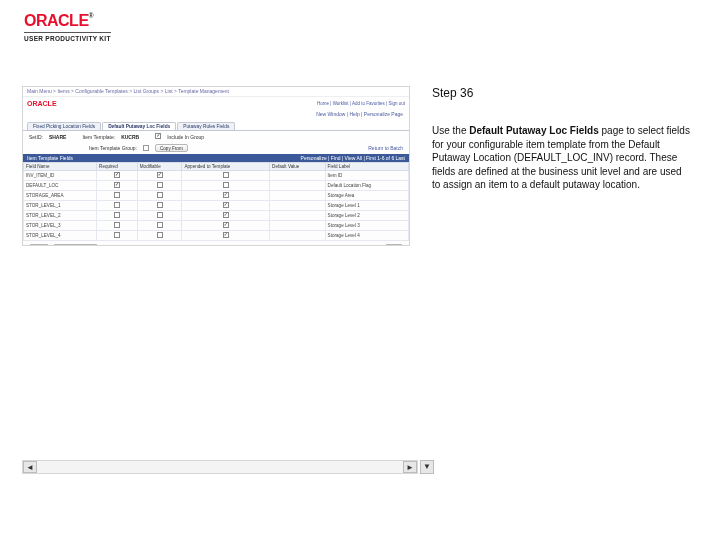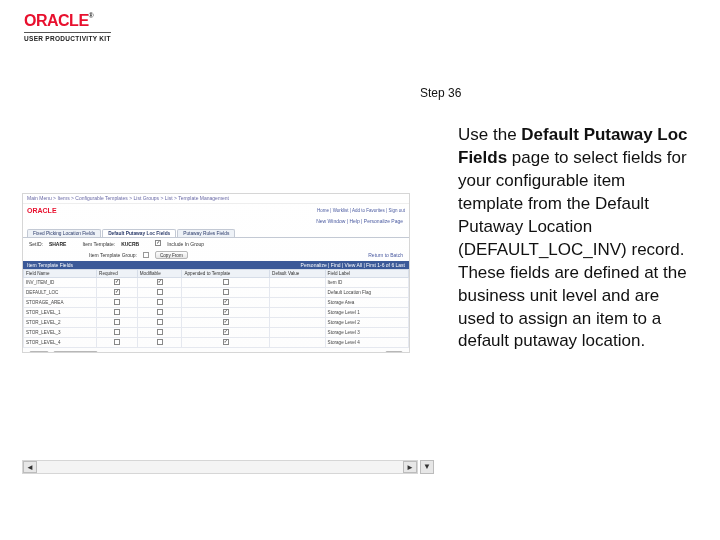--- a/index.html
+++ b/index.html
@@ -38,22 +38,21 @@
     font-weight: bold;
   }
   .title {
     font-size: 13px;
     color: #111;
     padding-right: 10px;
   }
   .content-row {
     display: flex;
     padding: 40px 22px 0 22px;
-    gap: 10px;
-    align-items: flex-end;
+    gap: 22px;
   }
   .screenshot-col {
     flex: 0 0 388px;
     position: relative;
   }
   .app-shot {
     width: 388px;
     height: 160px;
     border: 1px solid #d6d6d6;
     background: linear-gradient(#ffffff,#fdfdfd);
@@ -155,24 +154,23 @@
   .instructions-col {
     flex: 1;
     padding-right: 6px;
   }
   .step-label {
     font-size: 12px;
     color:#111;
     margin-bottom: 24px;
   }
   .instr {
-    font-size: 17px;
+    font-size: 10px;
     line-height: 1.35;
     color:#111;
-    margin-left:38px;
   }
   .instr b { font-weight:bold; }
   .hscroll {
     position:absolute;
     left:22px;
     top:460px;
     width:396px;
     height:14px;
     background:#efefef;
     border:1px solid #d6d6d6;

